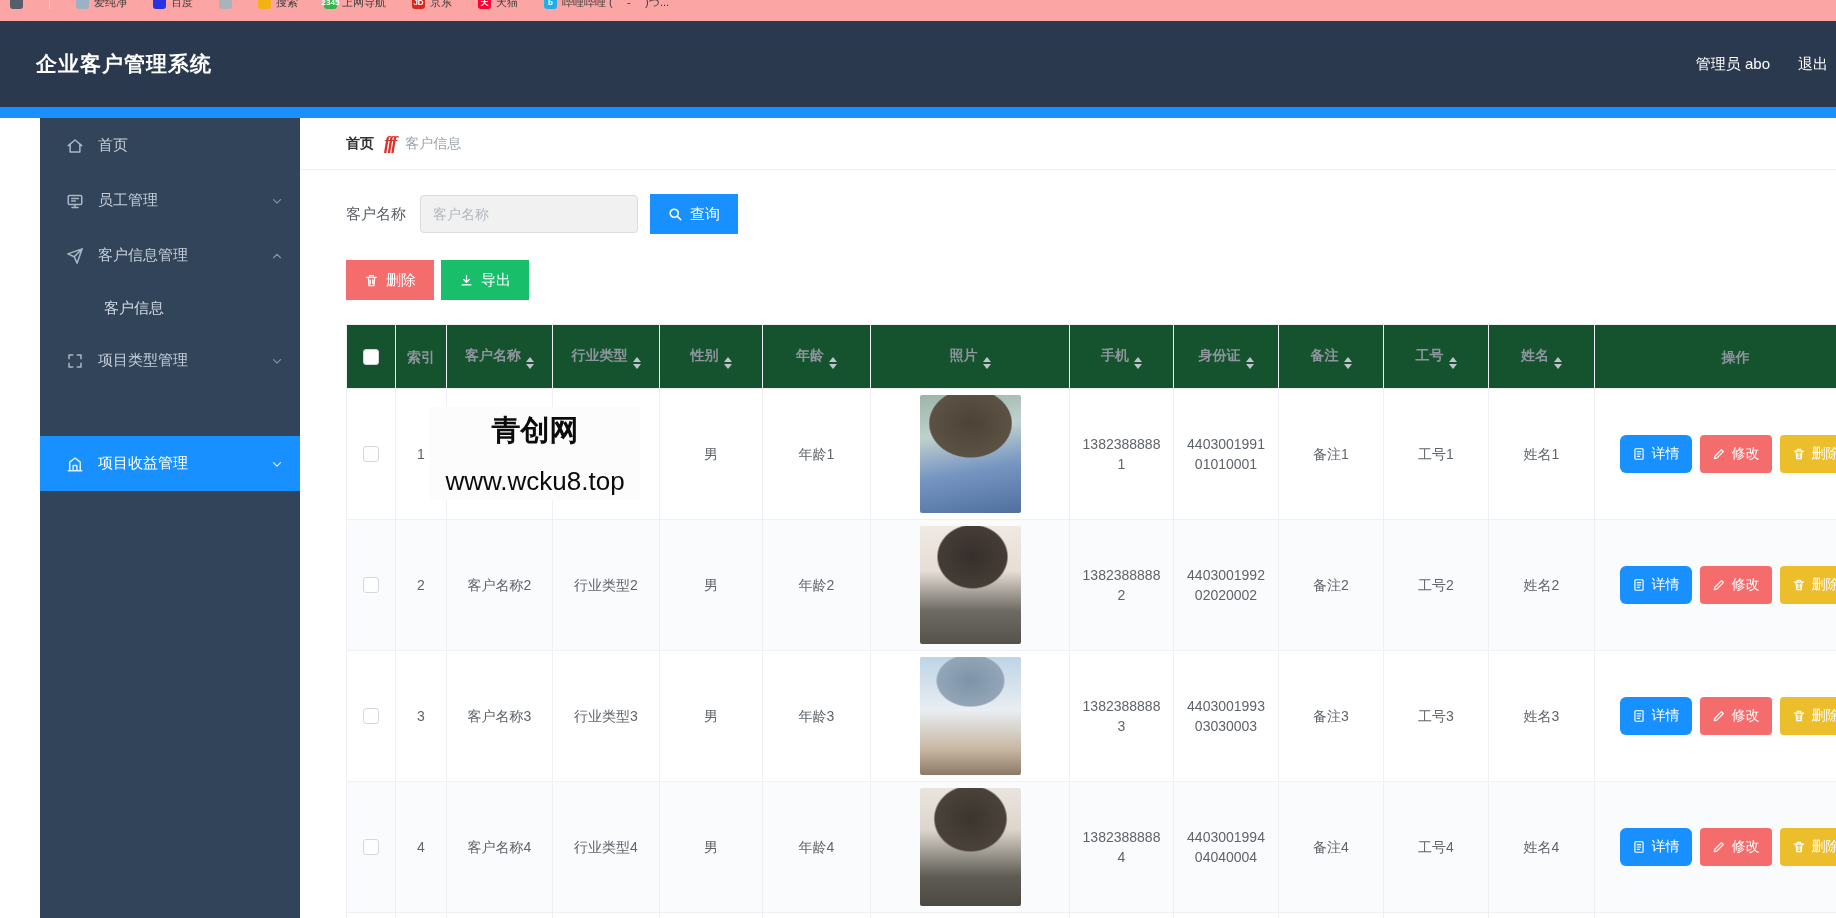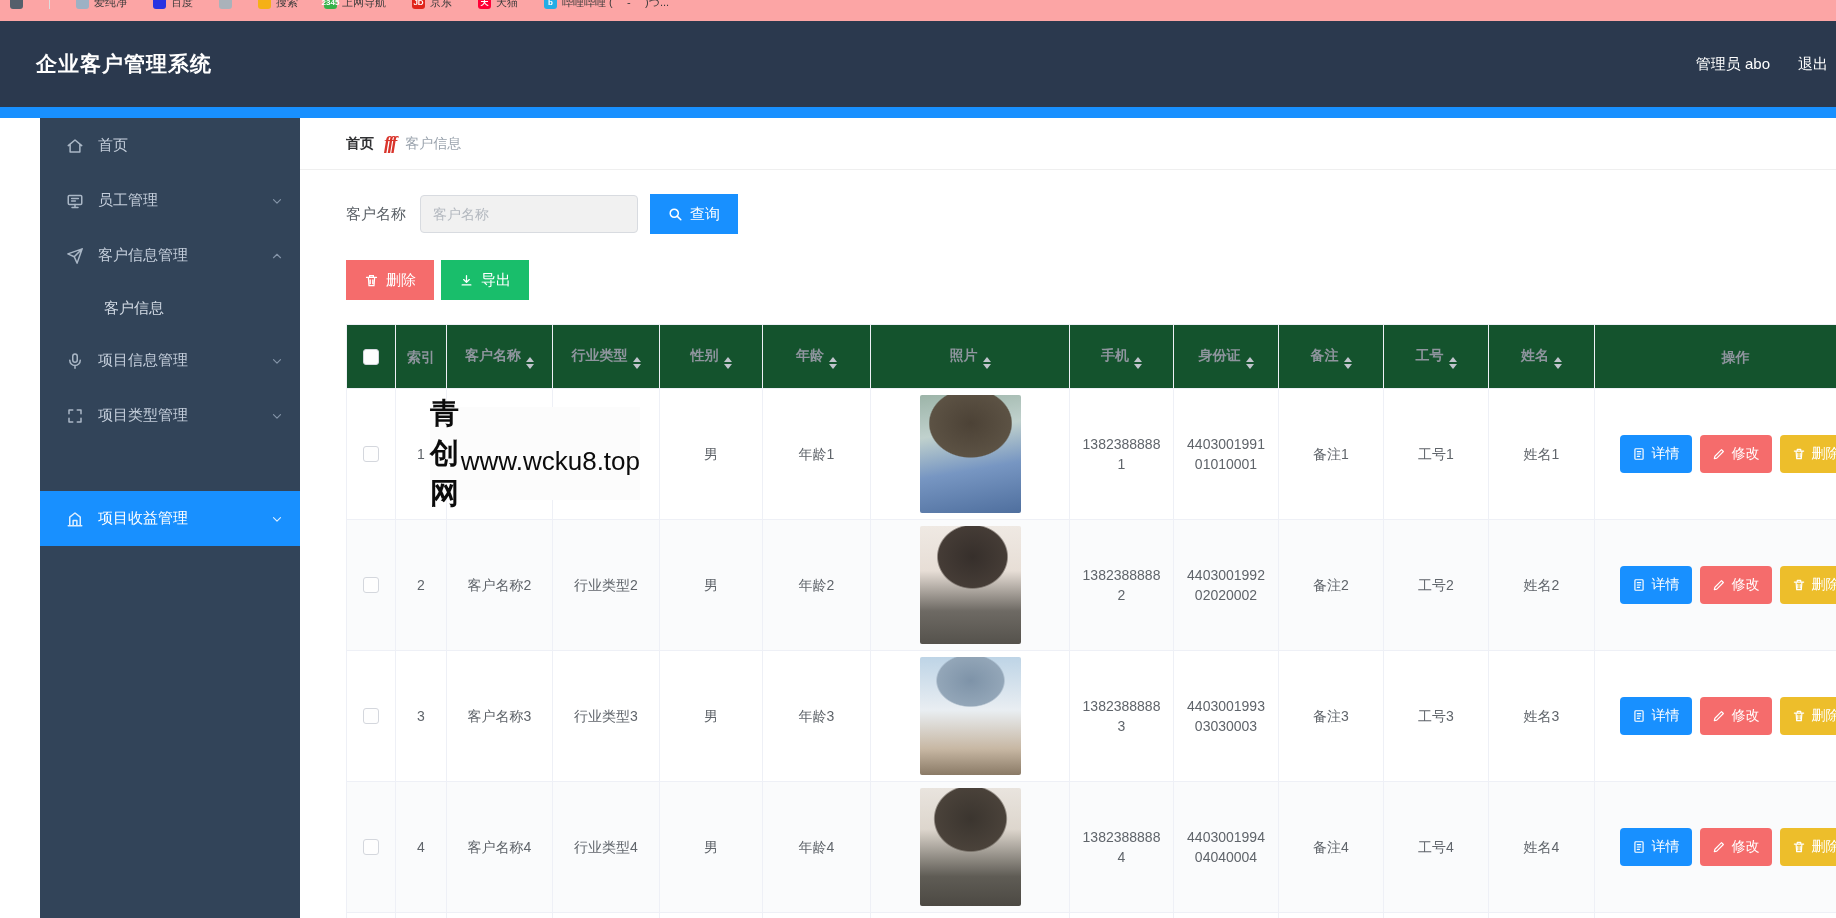--- a/index.html
+++ b/index.html
@@ -62,25 +62,25 @@
   .c-dn{width:0;height:0;border-left:4px solid transparent;border-right:4px solid transparent;border-top:5px solid #c0c4cc;}
   .checkbox{width:16px;height:16px;border:1px solid #d4d7dd;border-radius:3px;background:#fefefe;margin:0 auto;cursor:pointer;}
   .photo{width:101px;height:118px;margin:0 auto;border-radius:2px;}
   .portrait-1{background:radial-gradient(70px 58px at 50% 24%,#4c4236 0%,#5c5244 58%,rgba(0,0,0,0) 60%),linear-gradient(170deg,#9cb4a8 0%,#c0d1cd 32%,#7796c2 62%,#4f6f9e 100%);}
   .portrait-2{background:radial-gradient(62px 56px at 52% 26%,#362f2b 0%,#453c36 55%,rgba(0,0,0,0) 58%),linear-gradient(180deg,#efe9e3 0%,#e7ded6 38%,#6e6a64 72%,#55524c 100%);}
   .portrait-3{background:radial-gradient(60px 46px at 50% 20%,#7e93a8 0%,#93a6b8 55%,rgba(0,0,0,0) 58%),linear-gradient(180deg,#bed4e6 0%,#e9eef2 45%,#c7b7a3 78%,#8a7a66 100%);}
   .portrait-4{background:radial-gradient(64px 58px at 50% 26%,#3b352f 0%,#4a423a 55%,rgba(0,0,0,0) 58%),linear-gradient(180deg,#e9e4de 0%,#ddd6cd 35%,#5f5c55 75%,#4c4943 100%);}
   .portrait-5{background:linear-gradient(180deg,#74867a 0%,#9aa896 45%,#c9cec2 100%);}
   .row-btn{height:38px;padding:0 12px;border:none;border-radius:4px;color:#fff;font-size:14px;display:inline-flex;align-items:center;gap:6px;margin:0 4px;cursor:pointer;}
   .row-btn .ico{width:14px;height:14px;}
-  .rb-detail{background:var(--accent);}
+  .rb-detail{background:var(--accent);border-radius:6px;}
   .rb-edit{background:var(--danger);}
   .rb-delete{background:var(--warning);}
   
-  .watermark{position:absolute;left:84px;top:83px;width:210px;height:93px;background:#fcfcfc;display:flex;flex-direction:row;align-items:center;justify-content:center;z-index:5;color:#0b0b0b;}
+  .watermark{position:absolute;left:84px;top:83px;width:210px;height:93px;background:#fcfcfc;display:flex;flex-direction:column;align-items:center;justify-content:center;z-index:5;color:#0b0b0b;}
   .wm1{font-size:29px;font-weight:600;}
   .wm2{font-size:26px;font-weight:500;margin-top:15px;}
 </style>
 </head>
 <body>
 
 <div class="bookmarks">
   <div class="bm-inner" id="bm-inner">
       <span class="bm-item">
         <span class="bm-ico" style="background: rgb(85, 95, 107);"></span>
@@ -151,30 +151,20 @@
         <span class="ico"><svg viewBox="0 0 24 24" width="100%" height="100%" fill="none" stroke="currentColor" stroke-width="2" stroke-linecap="round" stroke-linejoin="round">
             <path d="M21.5 2.5L11 13M21.5 2.5L14.8 21.5l-3.8-8.5L2.5 9.2z"></path>
           </svg></span>
         <span class="lbl">客户信息管理</span>
         <span class="chev"><svg viewBox="0 0 24 24" width="100%" height="100%" fill="none" stroke="currentColor" stroke-width="2" stroke-linecap="round" stroke-linejoin="round">
             <path d="M6 15l6-6 6 6"></path>
           </svg></span>
       </div>
       <div class="side-item sub">
         <span class="lbl" style="margin-left: 0px;">客户信息</span>
-      </div>
-      <div class="side-item">
-        <span class="ico"><svg viewBox="0 0 24 24" width="100%" height="100%" fill="none" stroke="currentColor" stroke-width="2" stroke-linecap="round" stroke-linejoin="round">
-            <rect x="9" y="2.5" width="6" height="11" rx="3"></rect>
-            <path d="M5 11a7 7 0 0 0 14 0M12 18v3.5"></path>
-          </svg></span>
-        <span class="lbl">项目信息管理</span>
-        <span class="chev"><svg viewBox="0 0 24 24" width="100%" height="100%" fill="none" stroke="currentColor" stroke-width="2" stroke-linecap="round" stroke-linejoin="round">
-            <path d="M6 9.5l6 6 6-6"></path>
-          </svg></span>
       </div>
       <div class="side-item">
         <span class="ico"><svg viewBox="0 0 24 24" width="100%" height="100%" fill="none" stroke="currentColor" stroke-width="2" stroke-linecap="round" stroke-linejoin="round">
             <path d="M4 9V4h5M15 4h5v5M20 15v5h-5M9 20H4v-5"></path>
           </svg></span>
         <span class="lbl">项目类型管理</span>
         <span class="chev"><svg viewBox="0 0 24 24" width="100%" height="100%" fill="none" stroke="currentColor" stroke-width="2" stroke-linecap="round" stroke-linejoin="round">
             <path d="M6 9.5l6 6 6-6"></path>
           </svg></span>
       </div>

